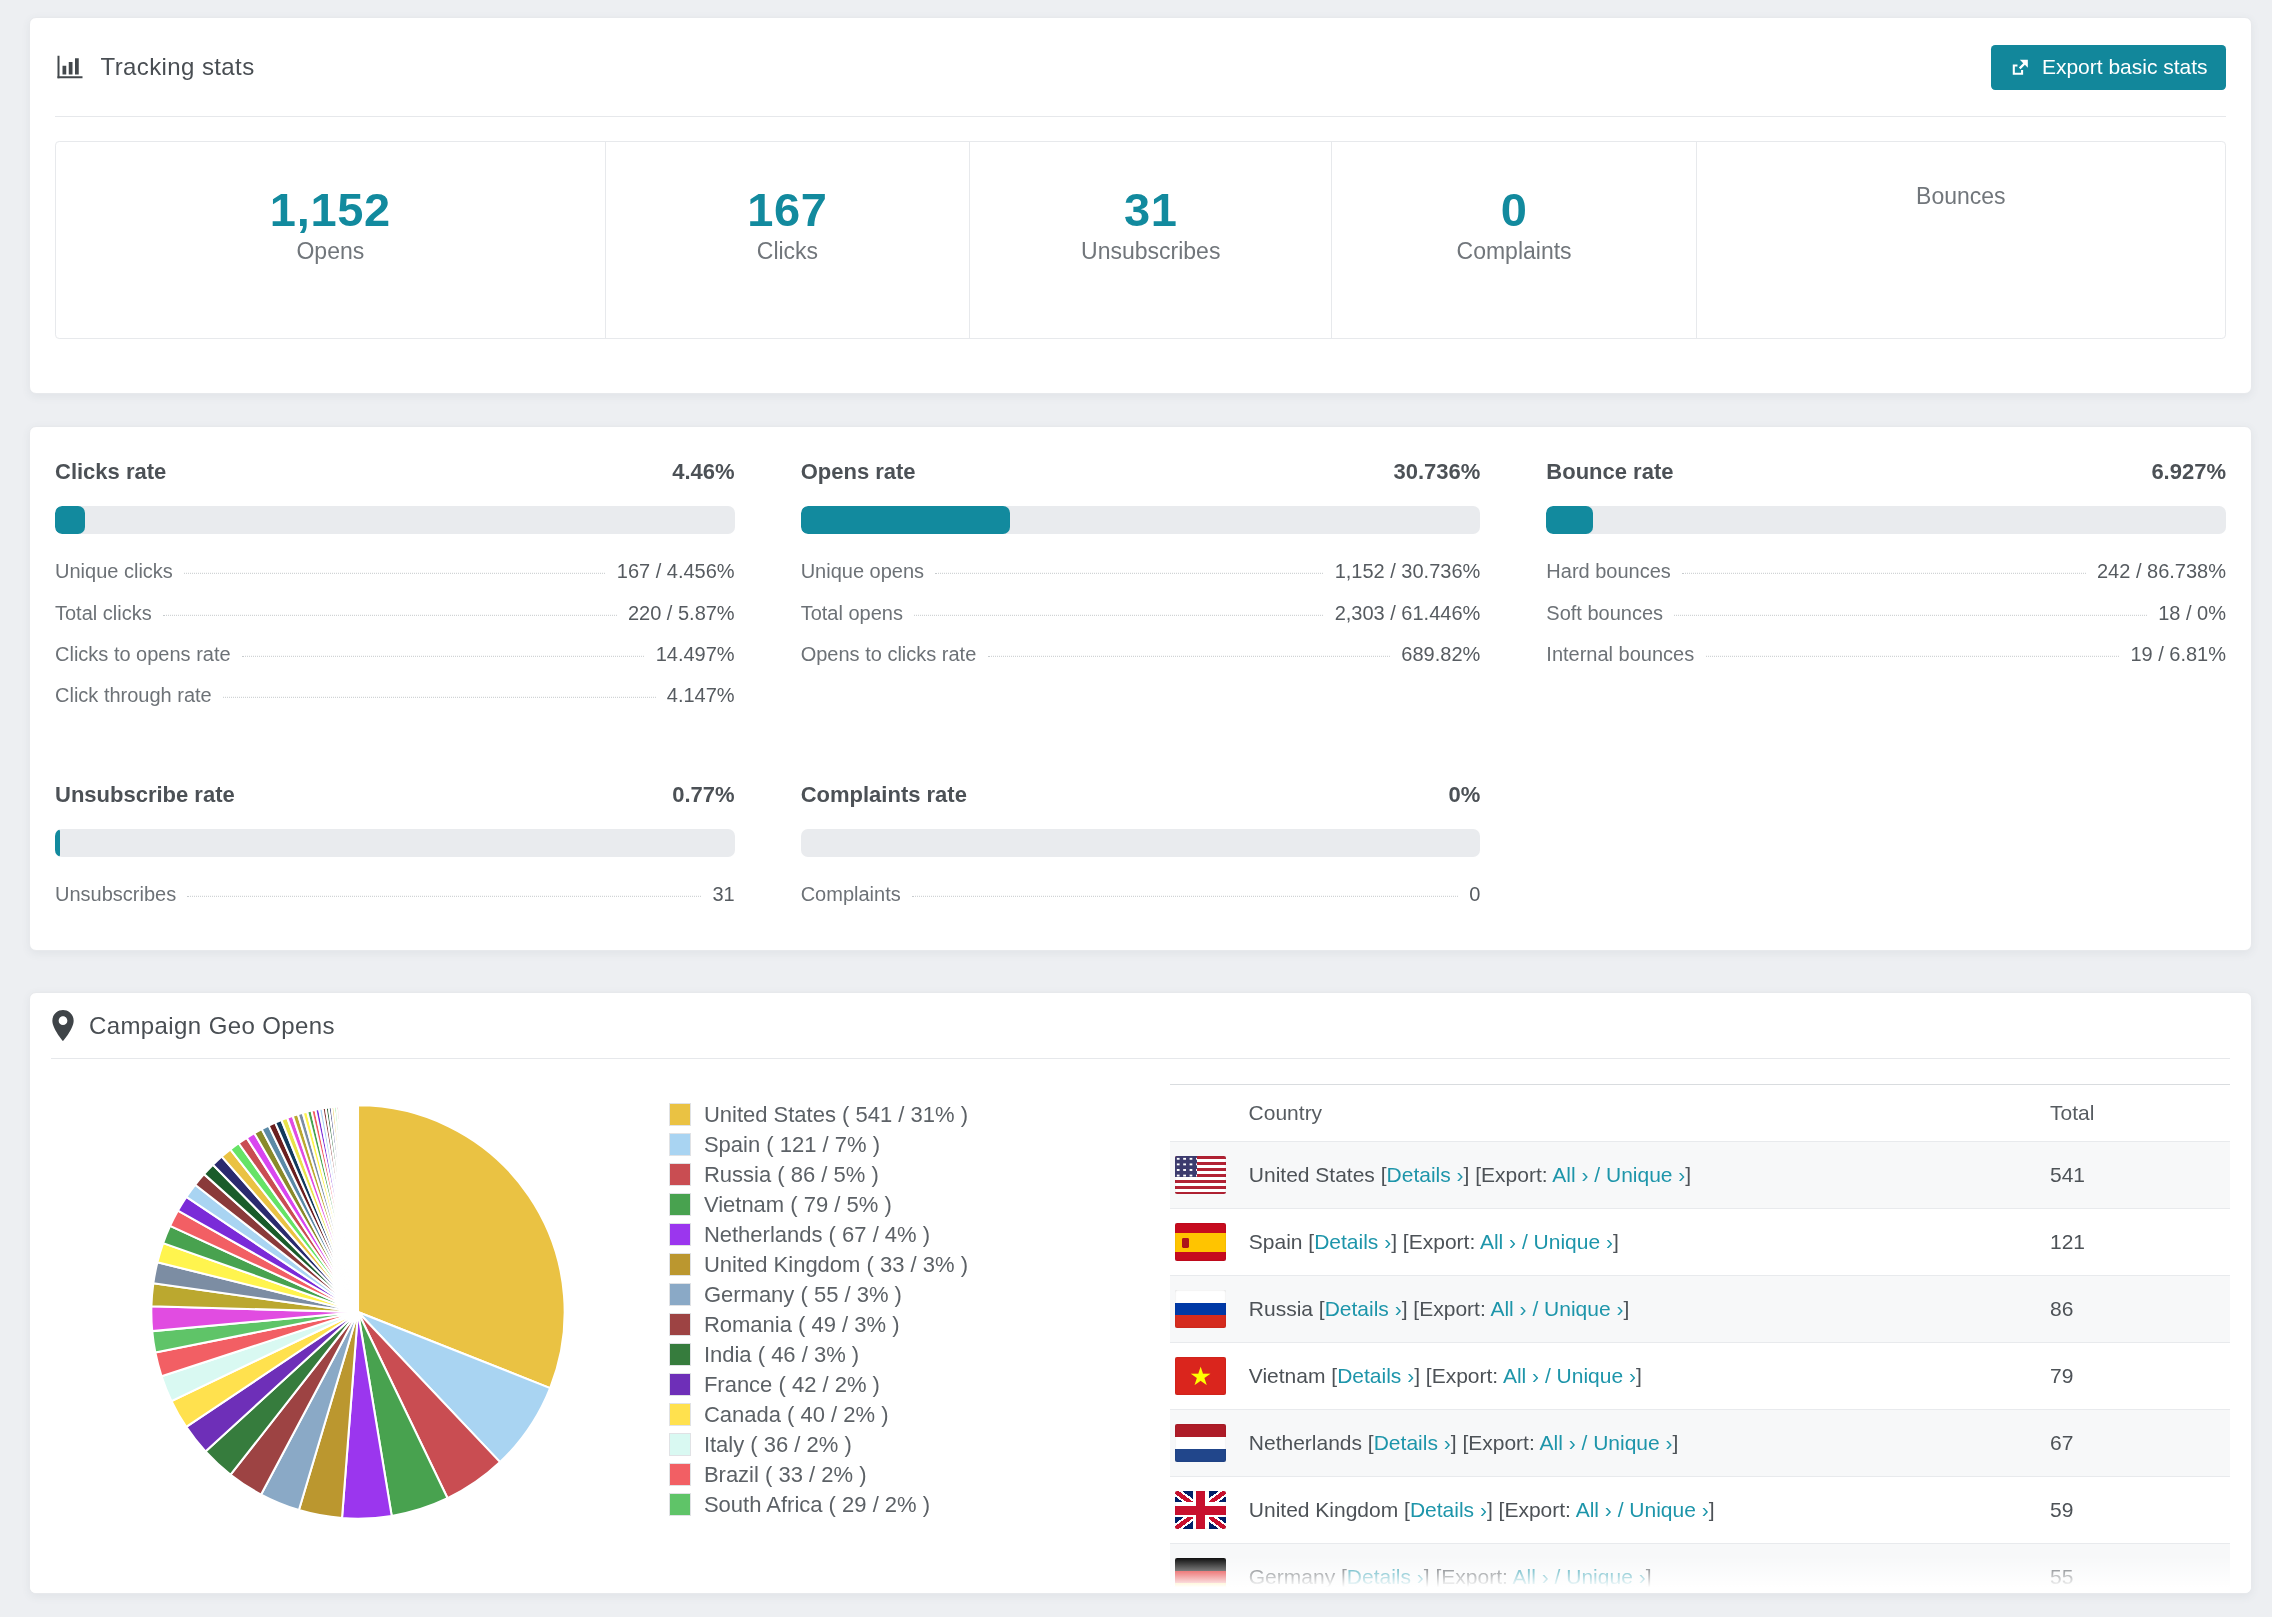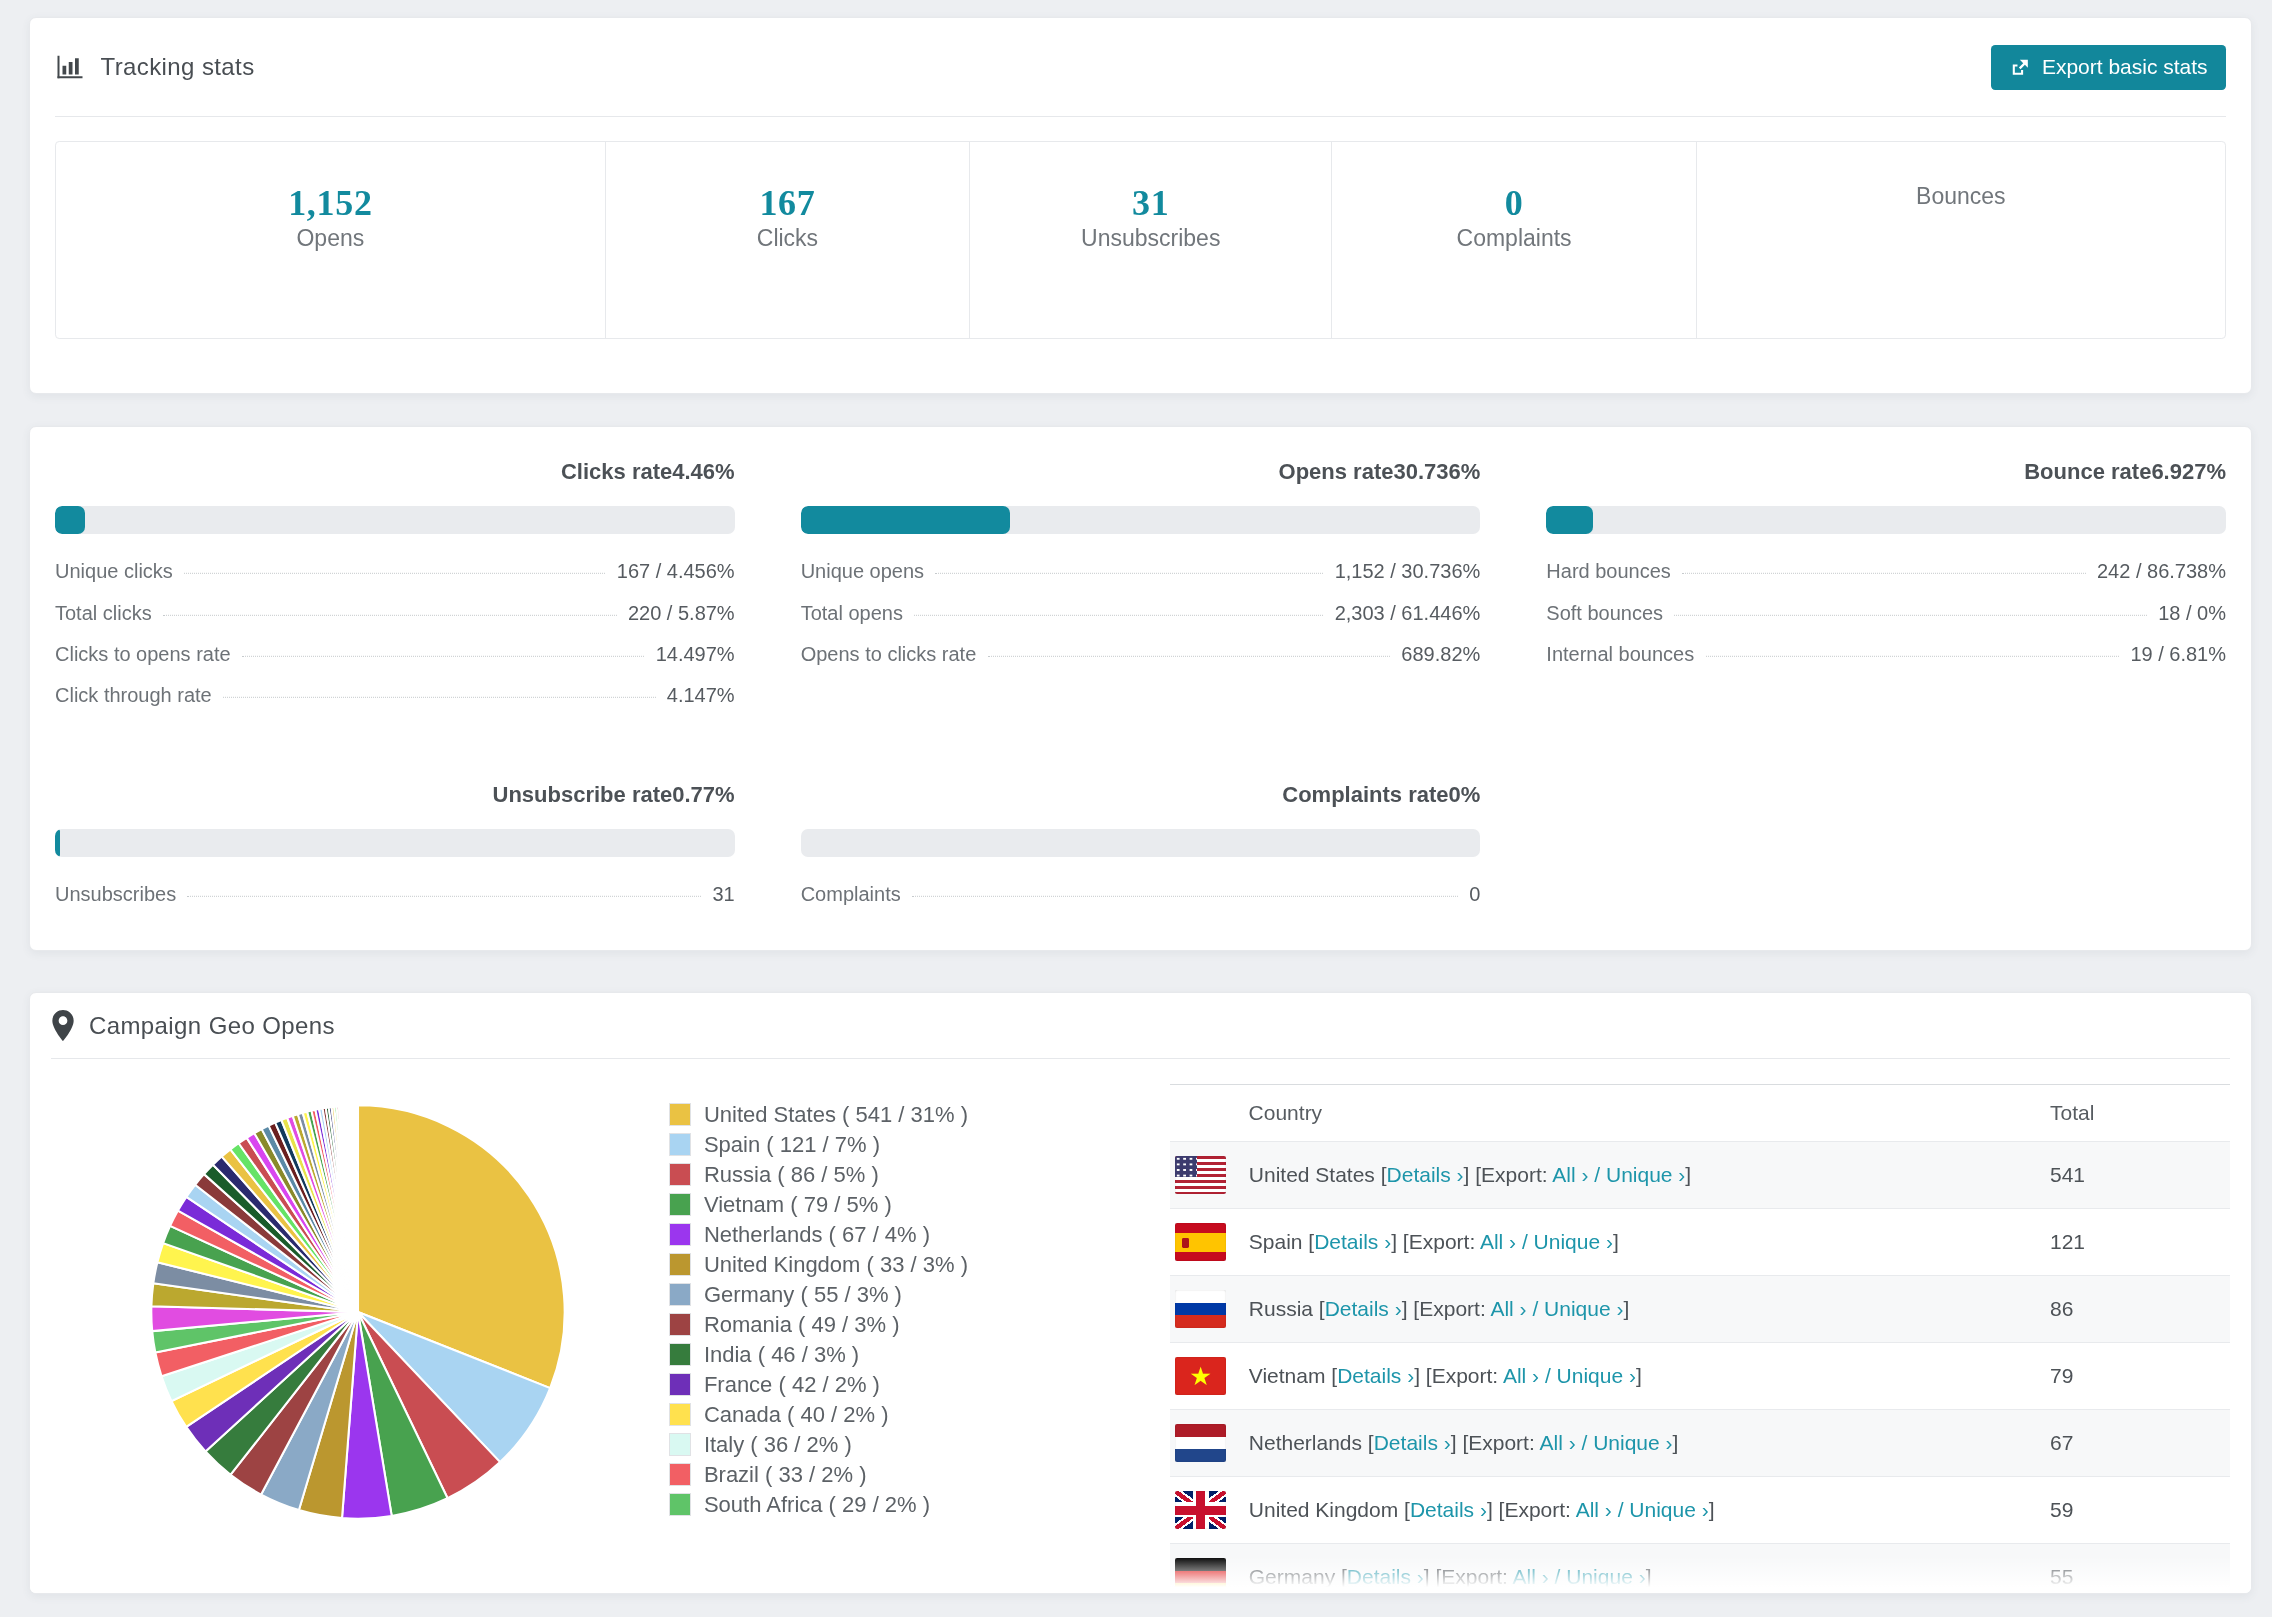--- a/index.html
+++ b/index.html
@@ -44,30 +44,30 @@
     border:0.7px solid #e7e9ec; border-radius:4.2px;
     display:flex;
   }
   .stat-cell { padding-top:40px; text-align:center; }
   .stat-cell:nth-child(1){ width:25.3%; }
   .stat-cell:nth-child(2){ width:16.8%; }
   .stat-cell:nth-child(3){ width:16.7%; }
   .stat-cell:nth-child(4){ width:16.8%; }
   .stat-cell:nth-child(5){ width:24.4%; }
   .stat-cell + .stat-cell { border-left:0.7px solid #e7e9ec; }
-  .stat-number { font-size:36px; font-weight:700; color:#128A9E; letter-spacing:0.7px;font-family:Liberation Serif, serif; }
+  .stat-number { font-size:47px; font-weight:700; color:#128A9E; letter-spacing:0.7px; }
   .stat-label  { margin-top:1px; font-size:23px; color:#71767b; }
 
   
   .rates-grid {
     padding:32px 25px 0;
     display:grid; grid-template-columns:1fr 1fr 1fr;
     column-gap:66px; row-gap:65px;
   }
-  .rate-head { display:flex; justify-content:flex-end; align-items:baseline; }
+  .rate-head { display:flex; justify-content:space-between; align-items:baseline; }
   .rate-title, .rate-value { font-size:22px; font-weight:700; color:#4c5156; }
   .rate-bar  { margin-top:21px; height:28px; background:#e9ebee; border-radius:7px; overflow:hidden; position:relative; }
   .rate-fill { position:absolute; left:0; top:0; bottom:0; background:#128A9E; border-radius:7px; }
   .rate-rows { margin-top:17px; }
   .rate-row  { display:flex; align-items:baseline; padding:9.2px 0; font-size:20px; }
   .rr-label  { color:#6d7277; white-space:nowrap; }
   .leader    { flex:1; border-bottom:1.4px dotted #c6cacd; margin:0 11.3px; transform:translateY(-4.2px); min-width:28px; }
   .rr-value  { color:#565b60; white-space:nowrap;text-align:center; }
 
   

